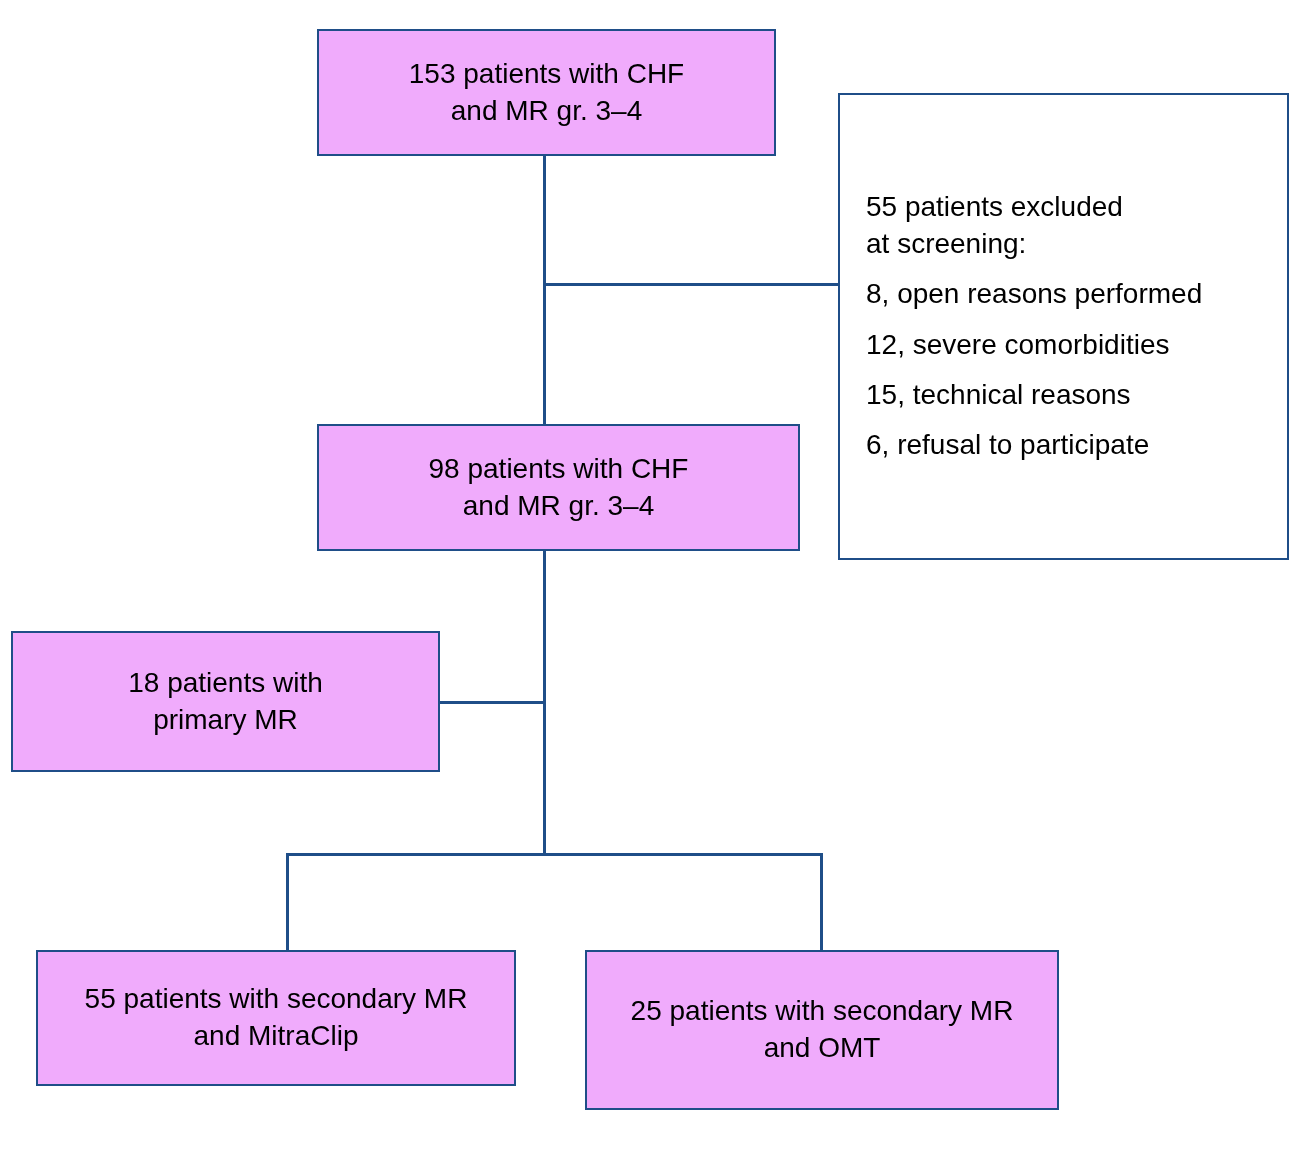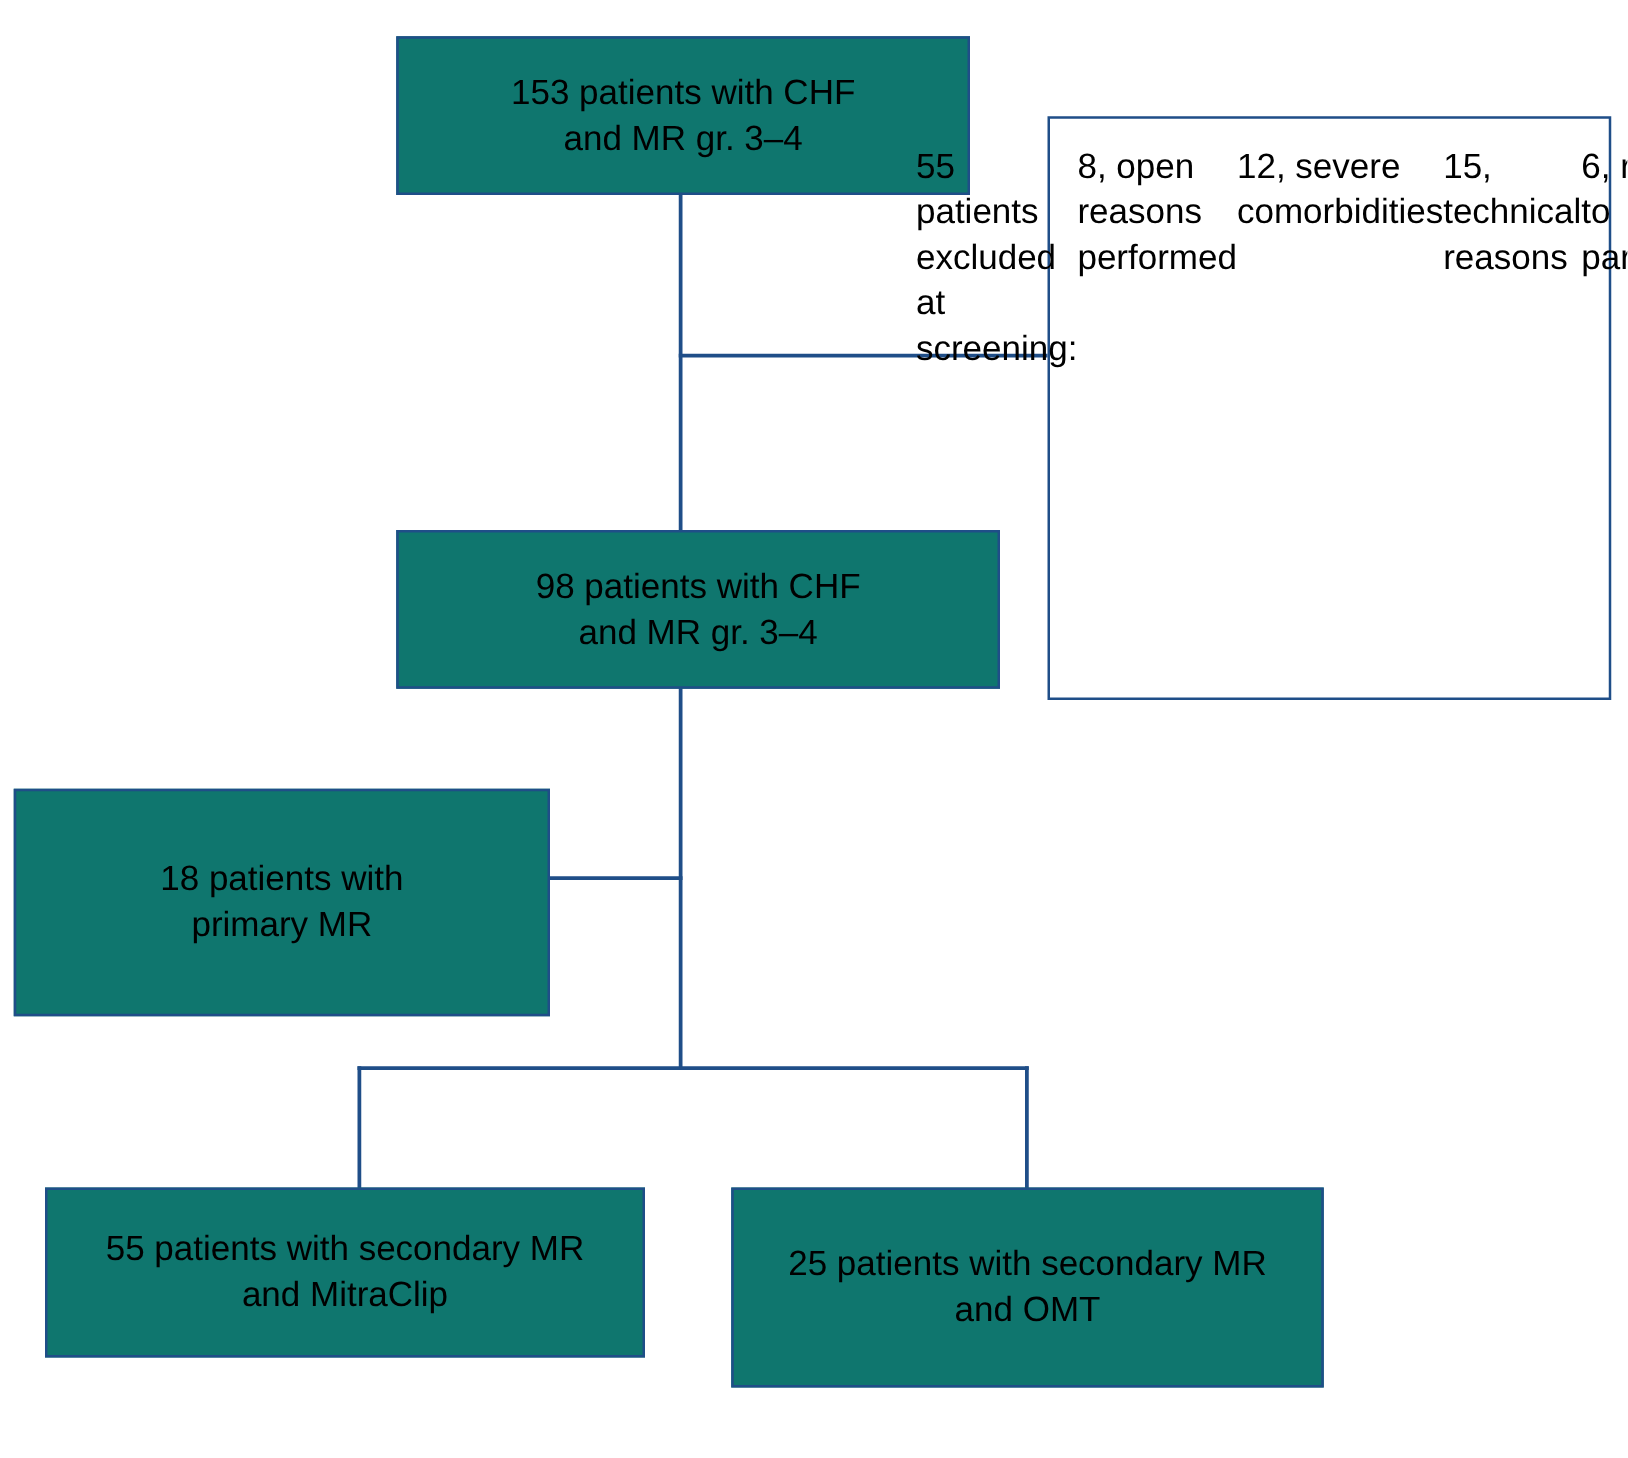--- a/index.html
+++ b/index.html
@@ -15,21 +15,21 @@
     position: relative;
     width: 1302px;
     height: 1166px;
     background: #ffffff;
     overflow: hidden;
   }
   .node {
     position: absolute;
     box-sizing: border-box;
     border: 2px solid #1F4E88;
-    background: #0f766e;
+    background: #f0abfc;
     display: flex;
     align-items: center;
     justify-content: center;
     z-index: 3;
   }
   .node-text {
     text-align: center;
     font-size: 28px;
     line-height: 1.32;
     color: #000000;
@@ -37,23 +37,23 @@
     padding: 0 10px;
   }
   
   .panel {
     position: absolute;
     box-sizing: border-box;
     border: 2px solid #1F4E88;
     background: #ffffff;
     z-index: 3;
     display: flex;
-    flex-direction: row;
+    flex-direction: column;
     justify-content: center;
-    padding: 20px 26px;
+    padding: 10px 26px;
   }
   .panel-item {
     font-size: 28px;
     line-height: 1.3;
     color: #000000;
     white-space: pre-line;
     margin: 0 0 14px 0;
     text-align: left;
   }
   .panel-item:last-child {
@@ -95,21 +95,21 @@
     <div class="panel-item">12, severe comorbidities</div>
     <div class="panel-item">15, technical reasons</div>
     <div class="panel-item">6, refusal to participate</div>
   </div>
 
   <div class="node" style="left:317px; top:424px; width:483px; height:127px;">
     <div class="node-text">98 patients with CHF
 and MR gr. 3–4</div>
   </div>
 
-  <div class="node" style="left:11px; top:631px; width:429px; height:182px;">
+  <div class="node" style="left:11px; top:631px; width:429px; height:141px;">
     <div class="node-text">18 patients with
 primary MR</div>
   </div>
 
   <div class="node" style="left:36px; top:950px; width:480px; height:136px;">
     <div class="node-text">55 patients with secondary MR
 and MitraClip</div>
   </div>
 
   <div class="node" style="left:585px; top:950px; width:474px; height:160px;">

